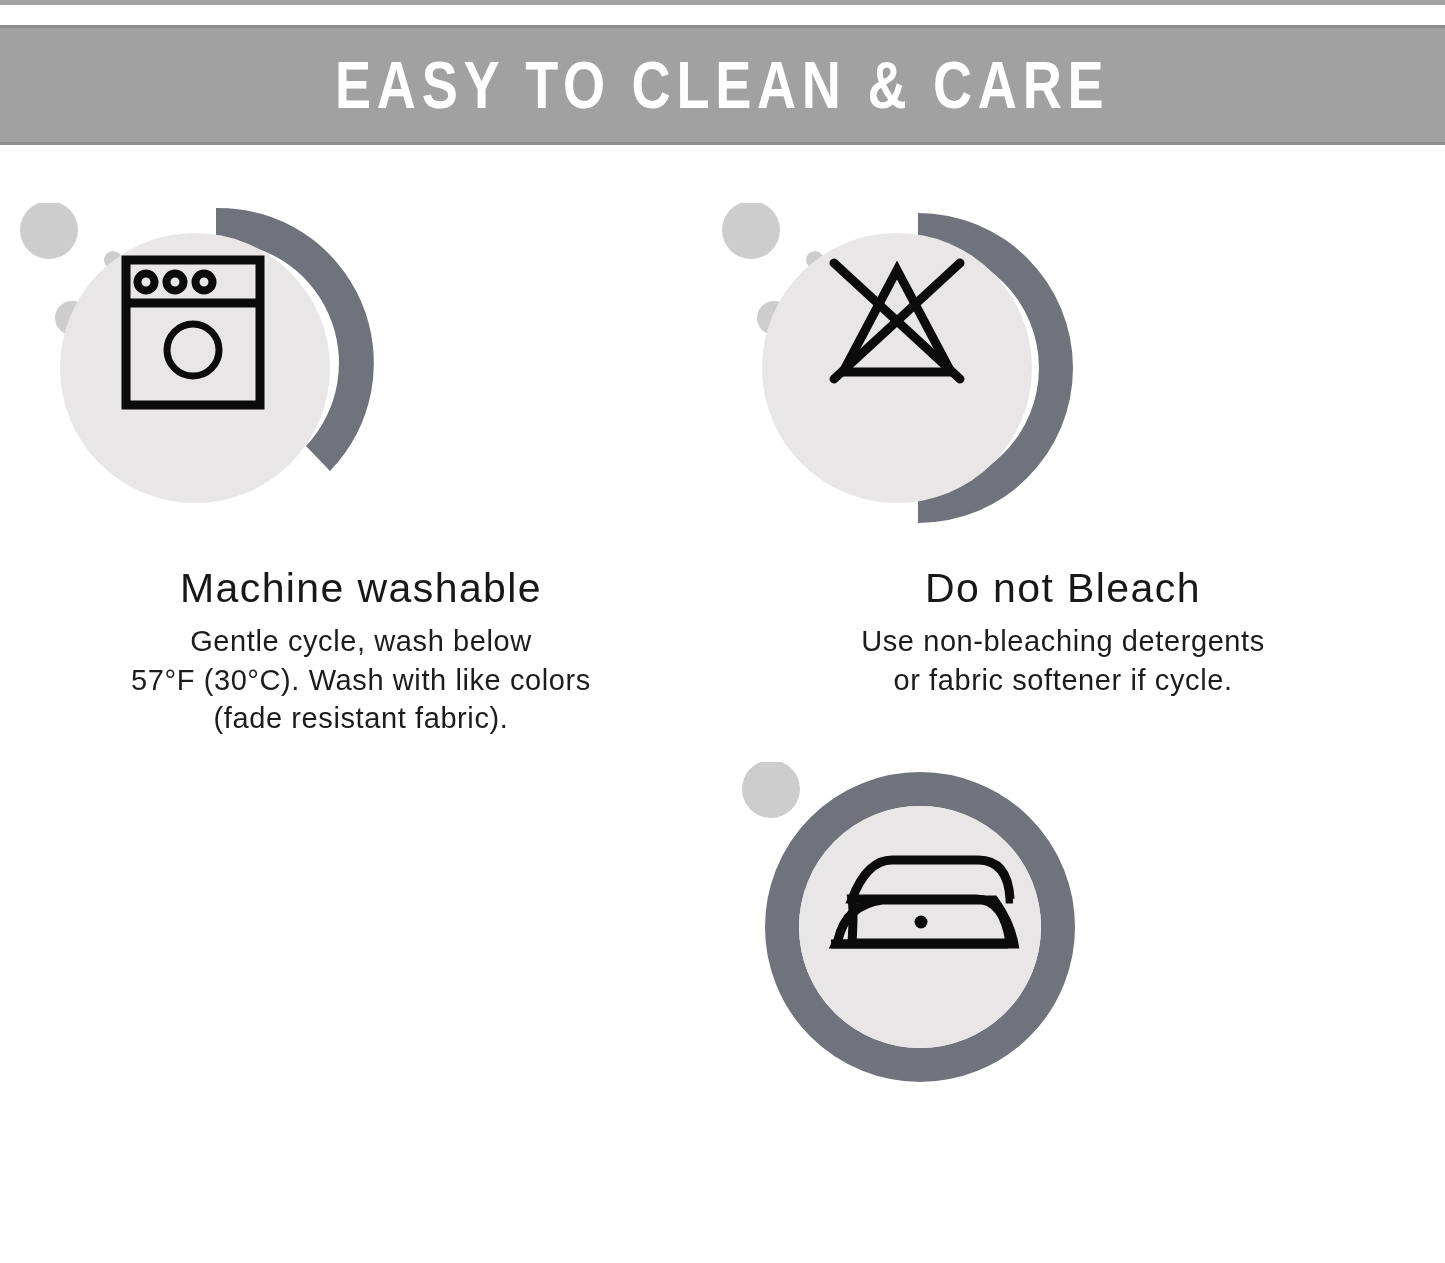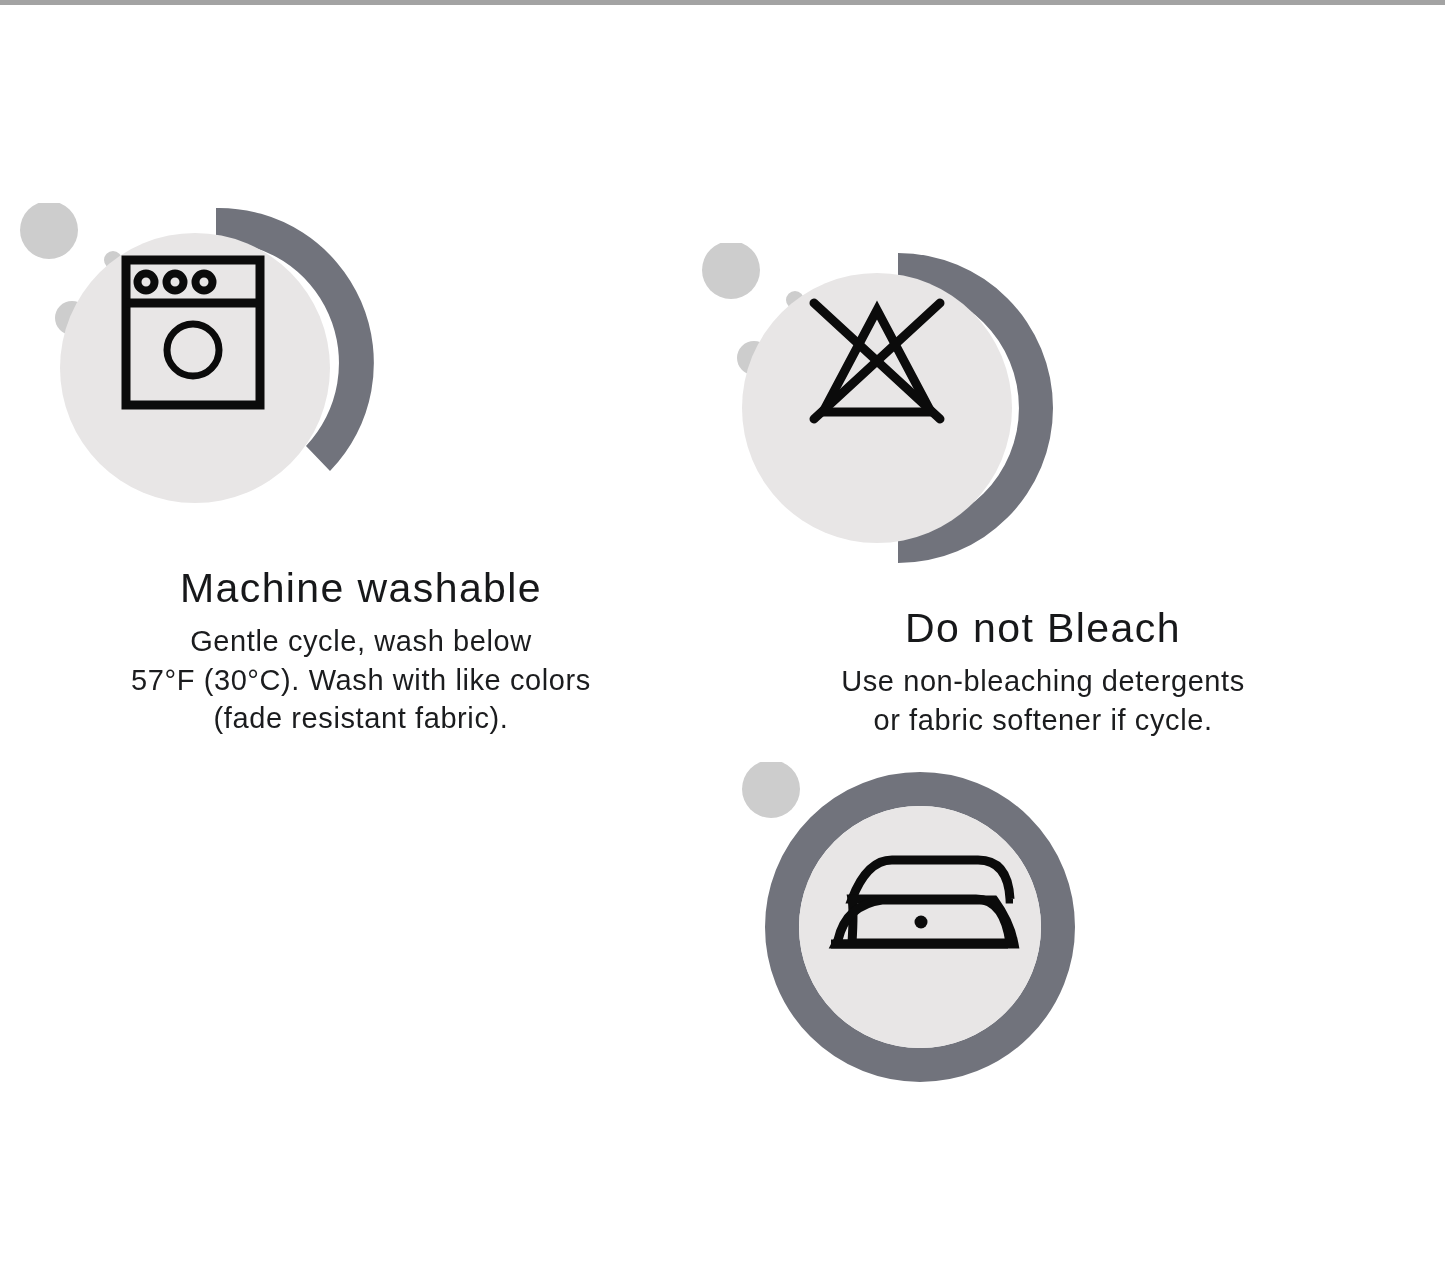--- a/index.html
+++ b/index.html
@@ -70,21 +70,21 @@
     width: 1445px;
     height: 1118px;
   }
 
   .cell {
     position: absolute;
     width: 722px;
     height: 559px;
   }
   .cell.r1c1 { left: 0;     top: 0; }
-  .cell.r1c2 { left: 682px; top: 0; margin-top: 40px; }
+  .cell.r1c2 { left: 702px; top: 0; }
   .cell.r2c1 { left: 0;     top: 559px; }
   .cell.r2c2 { left: 722px; top: 559px; }
 
   
   .badge {
     position: absolute;
     left: 20px;
     top: 58px;
     width: 380px;
     height: 360px;
@@ -125,20 +125,25 @@
   .cell.r2c1 .desc { font-size: 27px; line-height: 1.3; }
   .desc:empty { display: none; }
 </style>
 </head>
 <body>
 
 <div class="page">
 
   <div class="top-rule"></div>
 
+  <div class="banner">
+    <div class="banner-rule-top"></div>
+    <div class="banner-rule-bottom"></div>
+    <div class="banner-title">EASY TO CLEAN &amp; CARE</div>
+  </div>
 
   <div class="grid">
 
     <div class="cell r1c1">
       <div class="badge">
         <svg width="380" height="360" viewBox="0 0 380 360" aria-hidden="true">
 
           <circle cx="29" cy="27" r="29" fill="#cdcdcd"></circle>
           <circle cx="93" cy="57" r="9" fill="#cdcdcd"></circle>
           <circle cx="52" cy="115" r="17" fill="#cdcdcd"></circle>

